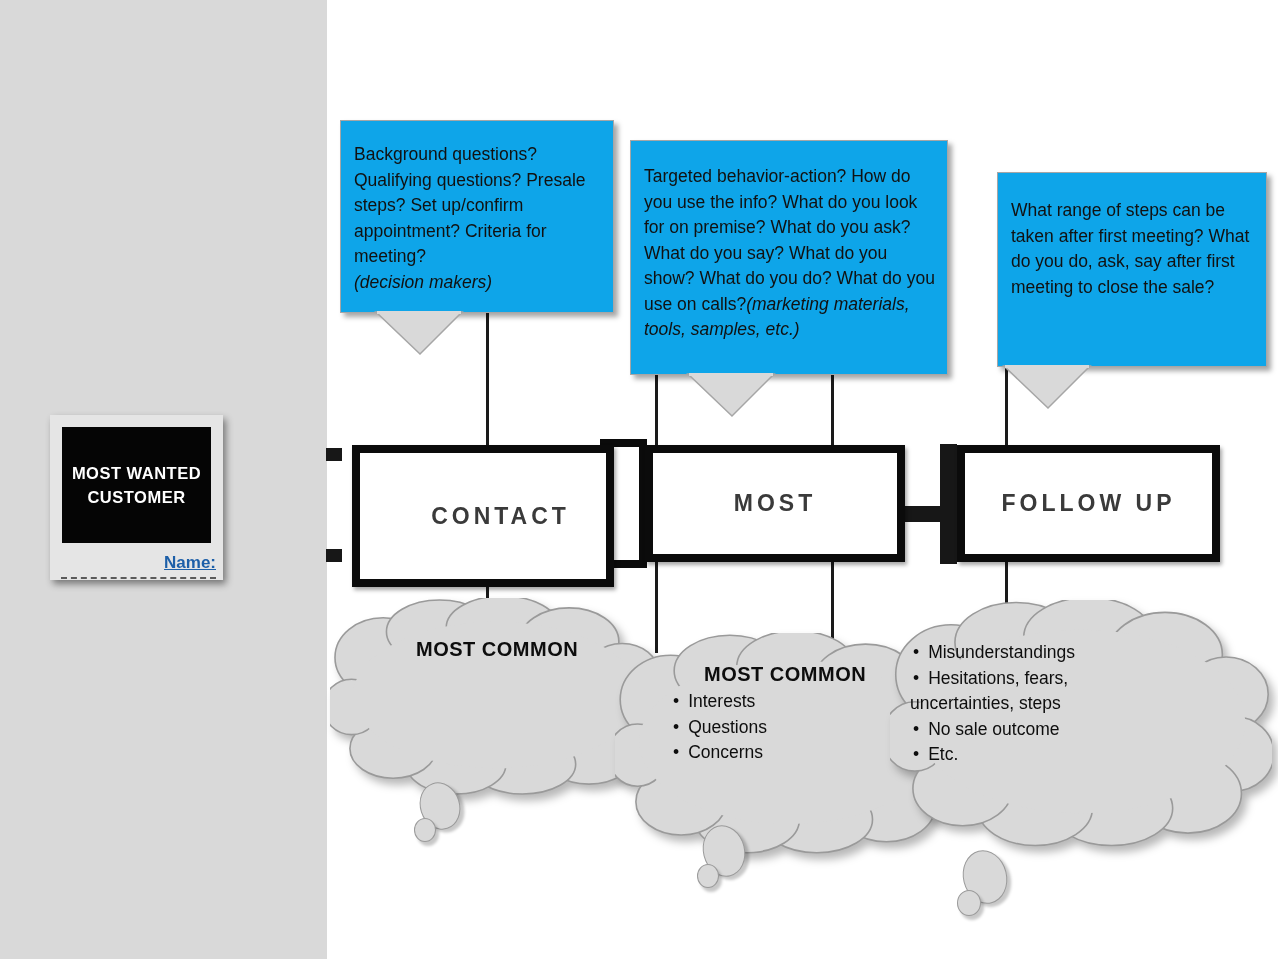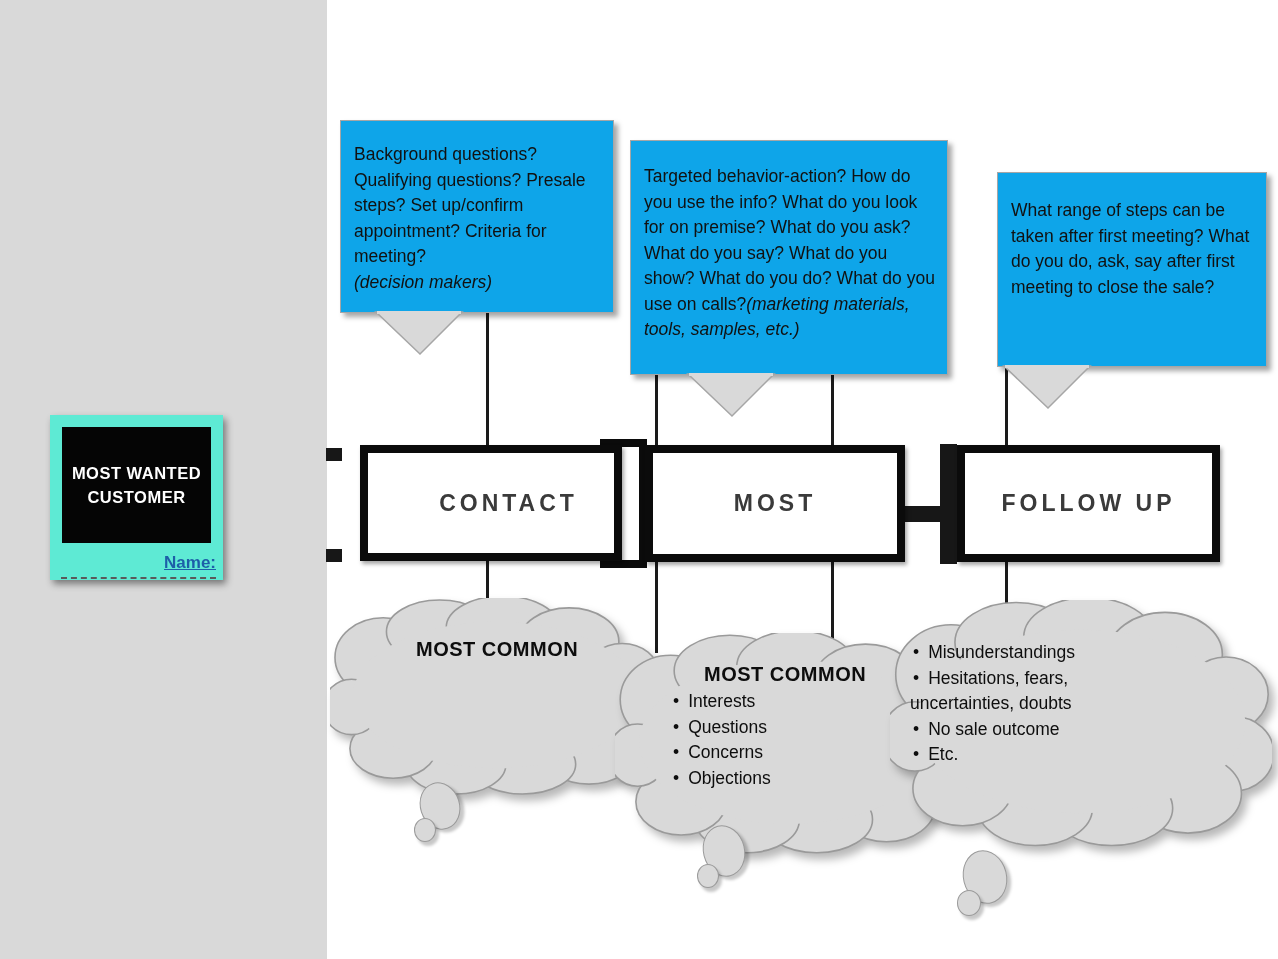--- a/index.html
+++ b/index.html
@@ -12,21 +12,21 @@
 
   
   .sidebar{left:0;top:0;width:327px;height:959px;background:#d9d9d9;z-index:1;}
   .scenario-title{left:58px;top:46px;font-size:22px;font-weight:bold;letter-spacing:2px;color:#1d5fa8;white-space:nowrap;}
   .divider{height:1px;background:#8f8f8f;width:186px;left:45px;}
   .h-blue{font-weight:bold;color:#1d5fa8;letter-spacing:1.5px;white-space:nowrap;}
   .sales-scenario-h{left:66px;top:179px;font-size:20px;}
   .sales-scenario-p{left:64px;top:226px;width:175px;font-size:16.5px;line-height:23px;color:#595959;}
   .persona-h{left:44px;top:362px;font-size:20px;}
 
-  .polaroid{left:50px;top:415px;width:173px;height:165px;background:#5eead4;
+  .polaroid{left:50px;top:415px;width:173px;height:165px;background:#e5e5e5;
     box-shadow:3px 4px 7px rgba(0,0,0,0.45);z-index:2;}
   .photo{position:absolute;left:12px;top:12px;width:149px;height:116px;background:#050505;
     display:flex;align-items:center;justify-content:center;text-align:center;}
   .photo span{color:#ffffff;font-weight:bold;font-size:16.5px;line-height:24px;letter-spacing:0.5px;}
   .name-row{position:absolute;left:11px;right:7px;top:138px;height:24px;border-bottom:2px dashed #5a5a5a;text-align:right;}
   .name-row span{color:#1d5fa8;font-weight:bold;font-size:17px;text-decoration:underline;}
 
   .side-bullets{left:20px;top:616px;width:292px;color:#595959;font-size:16.5px;}
   .bullet-group{margin-bottom:23px;}
   .side-bullets .bullet-row{padding-left:20px;text-indent:-20px;line-height:23px;}
@@ -47,21 +47,21 @@
   .tail{z-index:4;}
 
   
   .vline{width:3px;background:#1a1a1a;z-index:2;}
 
   
   .mbox{background:#ffffff;border:8px solid #0b0b0b;box-sizing:border-box;z-index:5;
     display:flex;align-items:center;justify-content:center;
     box-shadow:2px 3px 4px rgba(0,0,0,0.35);}
   .mbox span{font-size:23px;font-weight:bold;letter-spacing:4px;color:#3a3a3a;white-space:nowrap;}
-  .box-contact{left:360px;top:445px;width:262px;height:116px;padding-left:35px;}
+  .box-contact{left:352px;top:445px;width:262px;height:142px;padding-left:35px;}
   .box-meet{left:645px;top:445px;width:260px;height:117px;}
   .box-follow{left:957px;top:445px;width:263px;height:117px;}
   .ibeam{left:600px;top:439px;width:47px;height:129px;background:#ffffff;border:8px solid #0b0b0b;
     box-sizing:border-box;z-index:4;}
   .bar{background:#171717;z-index:4;}
 
   
   .cloud-svg{z-index:3;filter:drop-shadow(5px 6px 4px rgba(0,0,0,0.28));}
   .cloud-text{z-index:6;color:#0d0d0d;}
   .cloud-text .cloud-h{font-weight:bold;font-size:20px;letter-spacing:0.5px;margin-bottom:3px;white-space:nowrap;margin-left:34px;}
@@ -223,26 +223,25 @@
   <div class="abs cloud-text" style="left:382px;top:638px;width:200px;">
     <div class="cloud-h">MOST COMMON</div>
   </div>
 
   <div class="abs cloud-text" style="left:670px;top:663px;width:210px;">
     <div class="cloud-h">MOST COMMON</div>
     <div>
         <div class="bullet-row"><span class="dot">•</span><span>Interests</span></div>
         <div class="bullet-row"><span class="dot">•</span><span>Questions</span></div>
         <div class="bullet-row"><span class="dot">•</span><span>Concerns</span></div>
-        <div class="bullet-row"><span class="dot">•</span><span>Objections</span></div>
       </div>
   </div>
 
   <div class="abs cloud-text" style="left:910px;top:640px;width:248px;">
     <div>
         <div class="bullet-row"><span class="dot">•</span><span>Misunderstandings</span></div>
-        <div class="bullet-row"><span class="dot">•</span><span>Hesitations, fears, uncertainties, doubts</span></div>
+        <div class="bullet-row"><span class="dot">•</span><span>Hesitations, fears, uncertainties, steps</span></div>
         <div class="bullet-row"><span class="dot">•</span><span>No sale outcome</span></div>
         <div class="bullet-row"><span class="dot">•</span><span>Etc.</span></div>
       </div>
   </div>
 
 </div>
 
 </body></html>

